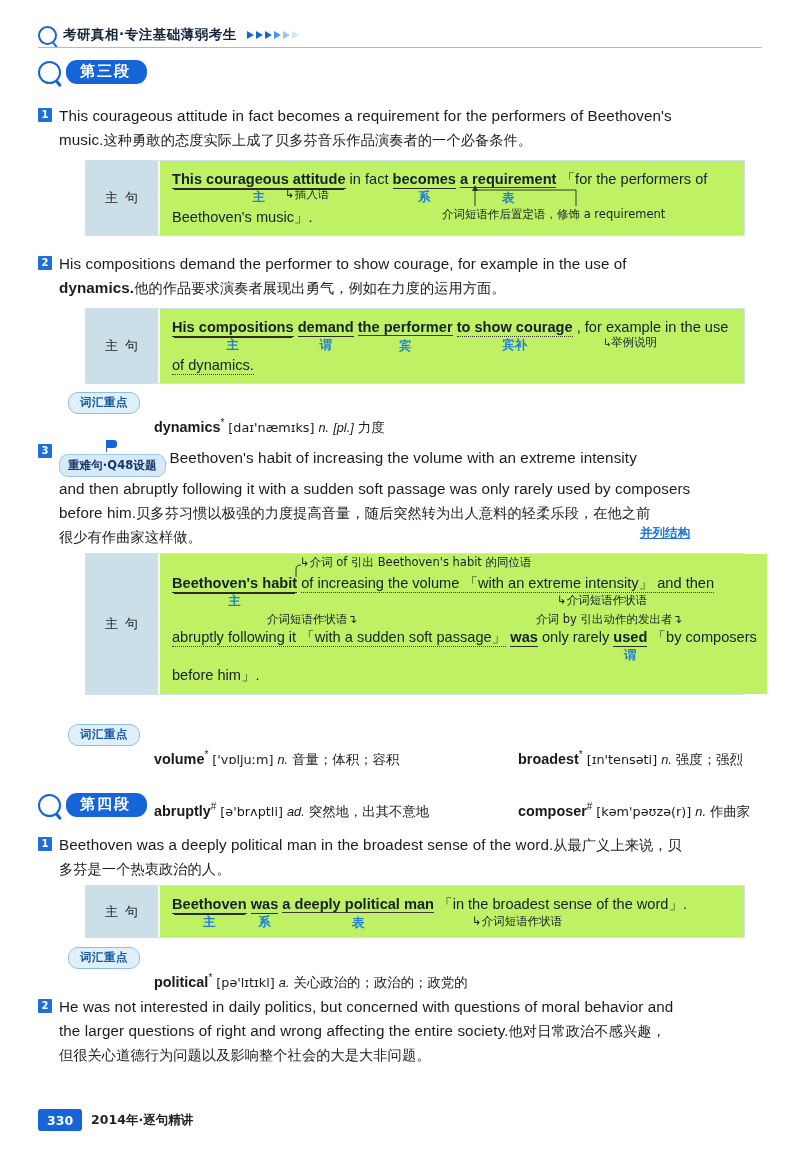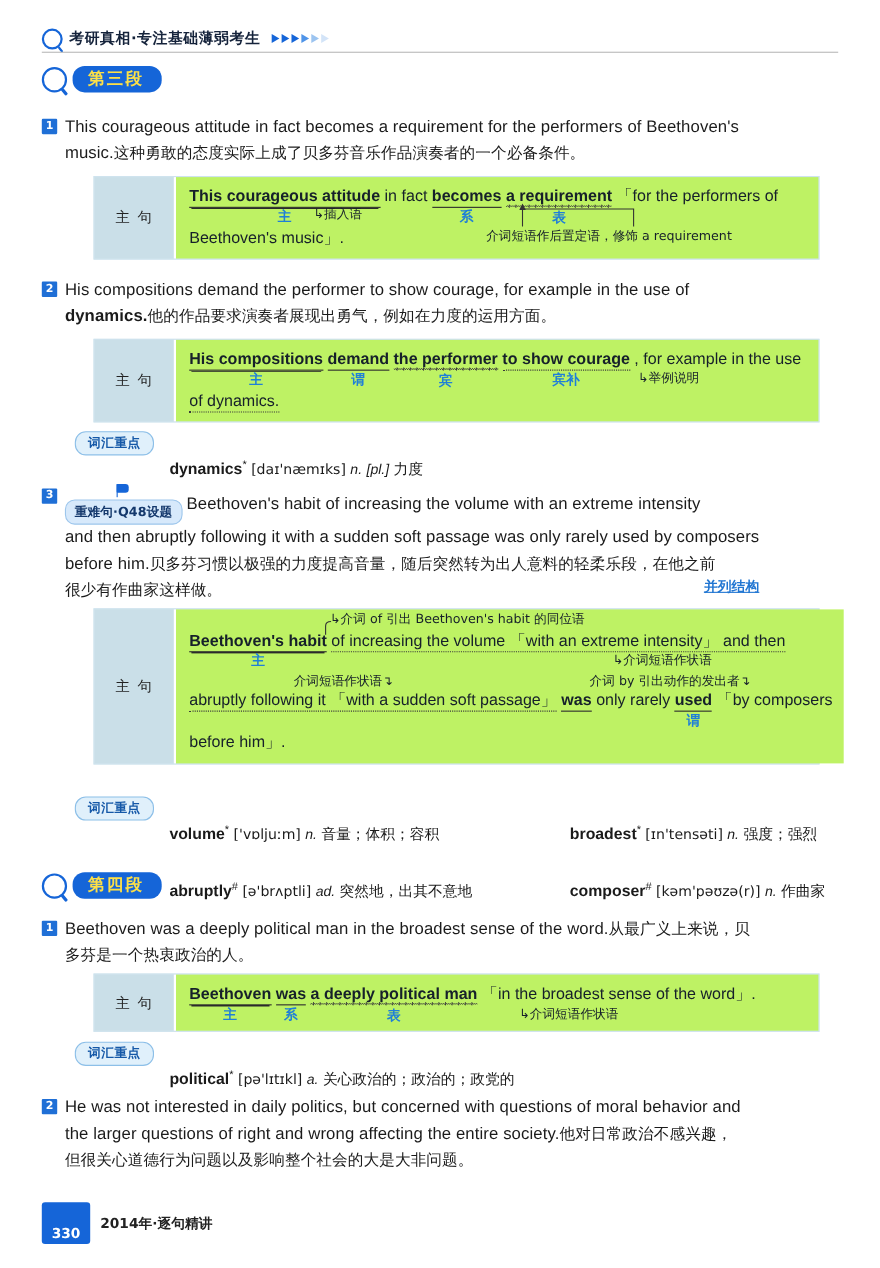--- a/index.html
+++ b/index.html
@@ -93,21 +93,21 @@
     content: "";
     position: absolute;
     width: 3px; height: 7px;
     background: #1565d8;
     right: -1px; bottom: -5px;
     transform: rotate(-40deg);
     border-radius: 1px;
   }
   .sec-head .pill {
     background: #1565d8;
-    color: #fde047;
+    color: #ffffff;
     font-family: "DejaVu Sans", sans-serif;
     font-size: 15px;
     font-weight: bold;
     letter-spacing: 2px;
     padding: 3px 16px 4px 14px;
     border-radius: 11px;
     line-height: 1.15;
   }
 
   
@@ -310,21 +310,21 @@
     display: flex;
     align-items: center;
     gap: 9px;
   }
   .pageno {
     background: #1565d8;
     color: #fff;
     font-family: "DejaVu Sans", sans-serif;
     font-size: 12.5px;
     font-weight: bold;
-    padding: 20px 9px 3px;
+    padding: 4px 9px 3px;
     border-radius: 3px;
   }
   .foot-text {
     font-family: "DejaVu Sans", sans-serif;
     font-size: 12.5px;
     color: #222;
     font-weight: bold;
   }
 
   .blk { position: absolute; left: 38px; right: 38px; }
@@ -403,21 +403,21 @@
   <div class="blk" style="top:308px; left:85px; right:55px;">
     <div class="box" style="margin-left:0;margin-right:0;">
       <div class="box-label">主句</div>
       <div class="box-body">
         <div class="bline">
           <span class="u-double" style="position:relative;"><b>His compositions</b><span class="role" style="left:50%;">主</span></span>
           <span class="u-single" style="position:relative;"><b>demand</b><span class="role" style="left:50%;">谓</span></span>
           <span class="u-wave" style="position:relative;"><b>the performer</b><span class="role" style="left:50%;">宾</span></span>
           <span class="u-longdot" style="position:relative;"><b>to show courage</b><span class="role" style="left:50%;">宾补</span></span>
           <span>, for example in the use</span>
-          <span class="anno" style="left:408px; top:18px;">↳<span>举例说明</span></span>
+          <span class="anno" style="left:432px; top:18px;font-family:Liberation Mono, monospace;">↳<span>举例说明</span></span>
         </div>
         <div class="rowgap"></div>
         <div class="bline">
           <span class="u-longdot">of dynamics.</span>
         </div>
       </div>
     </div>
   </div>
 
   <div class="blk" style="top:390px;">

